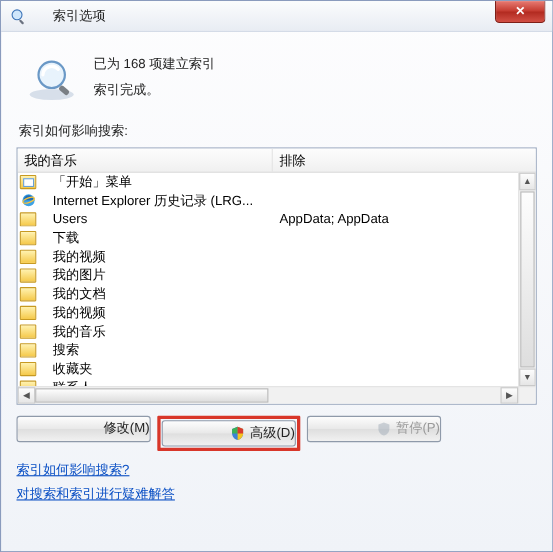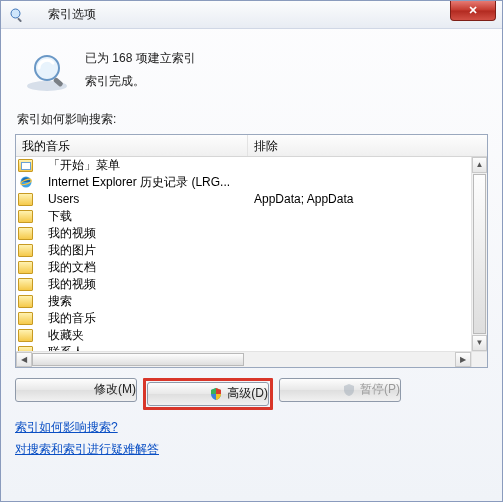--- a/index.html
+++ b/index.html
@@ -286,28 +286,28 @@
           <div class="row">
             <div class="c1">
               <span class="folder-icon"></span>
               <span>我的视频</span>
             </div>
             <div class="c2"></div>
           </div>
           <div class="row">
             <div class="c1">
               <span class="folder-icon"></span>
+              <span>我的音乐</span>
+            </div>
+            <div class="c2"></div>
+          </div>
+          <div class="row">
+            <div class="c1">
+              <span class="folder-icon"></span>
               <span>搜索</span>
-            </div>
-            <div class="c2"></div>
-          </div>
-          <div class="row">
-            <div class="c1">
-              <span class="folder-icon"></span>
-              <span>我的音乐</span>
             </div>
             <div class="c2"></div>
           </div>
           <div class="row">
             <div class="c1">
               <span class="folder-icon"></span>
               <span>收藏夹</span>
             </div>
             <div class="c2"></div>
           </div>

